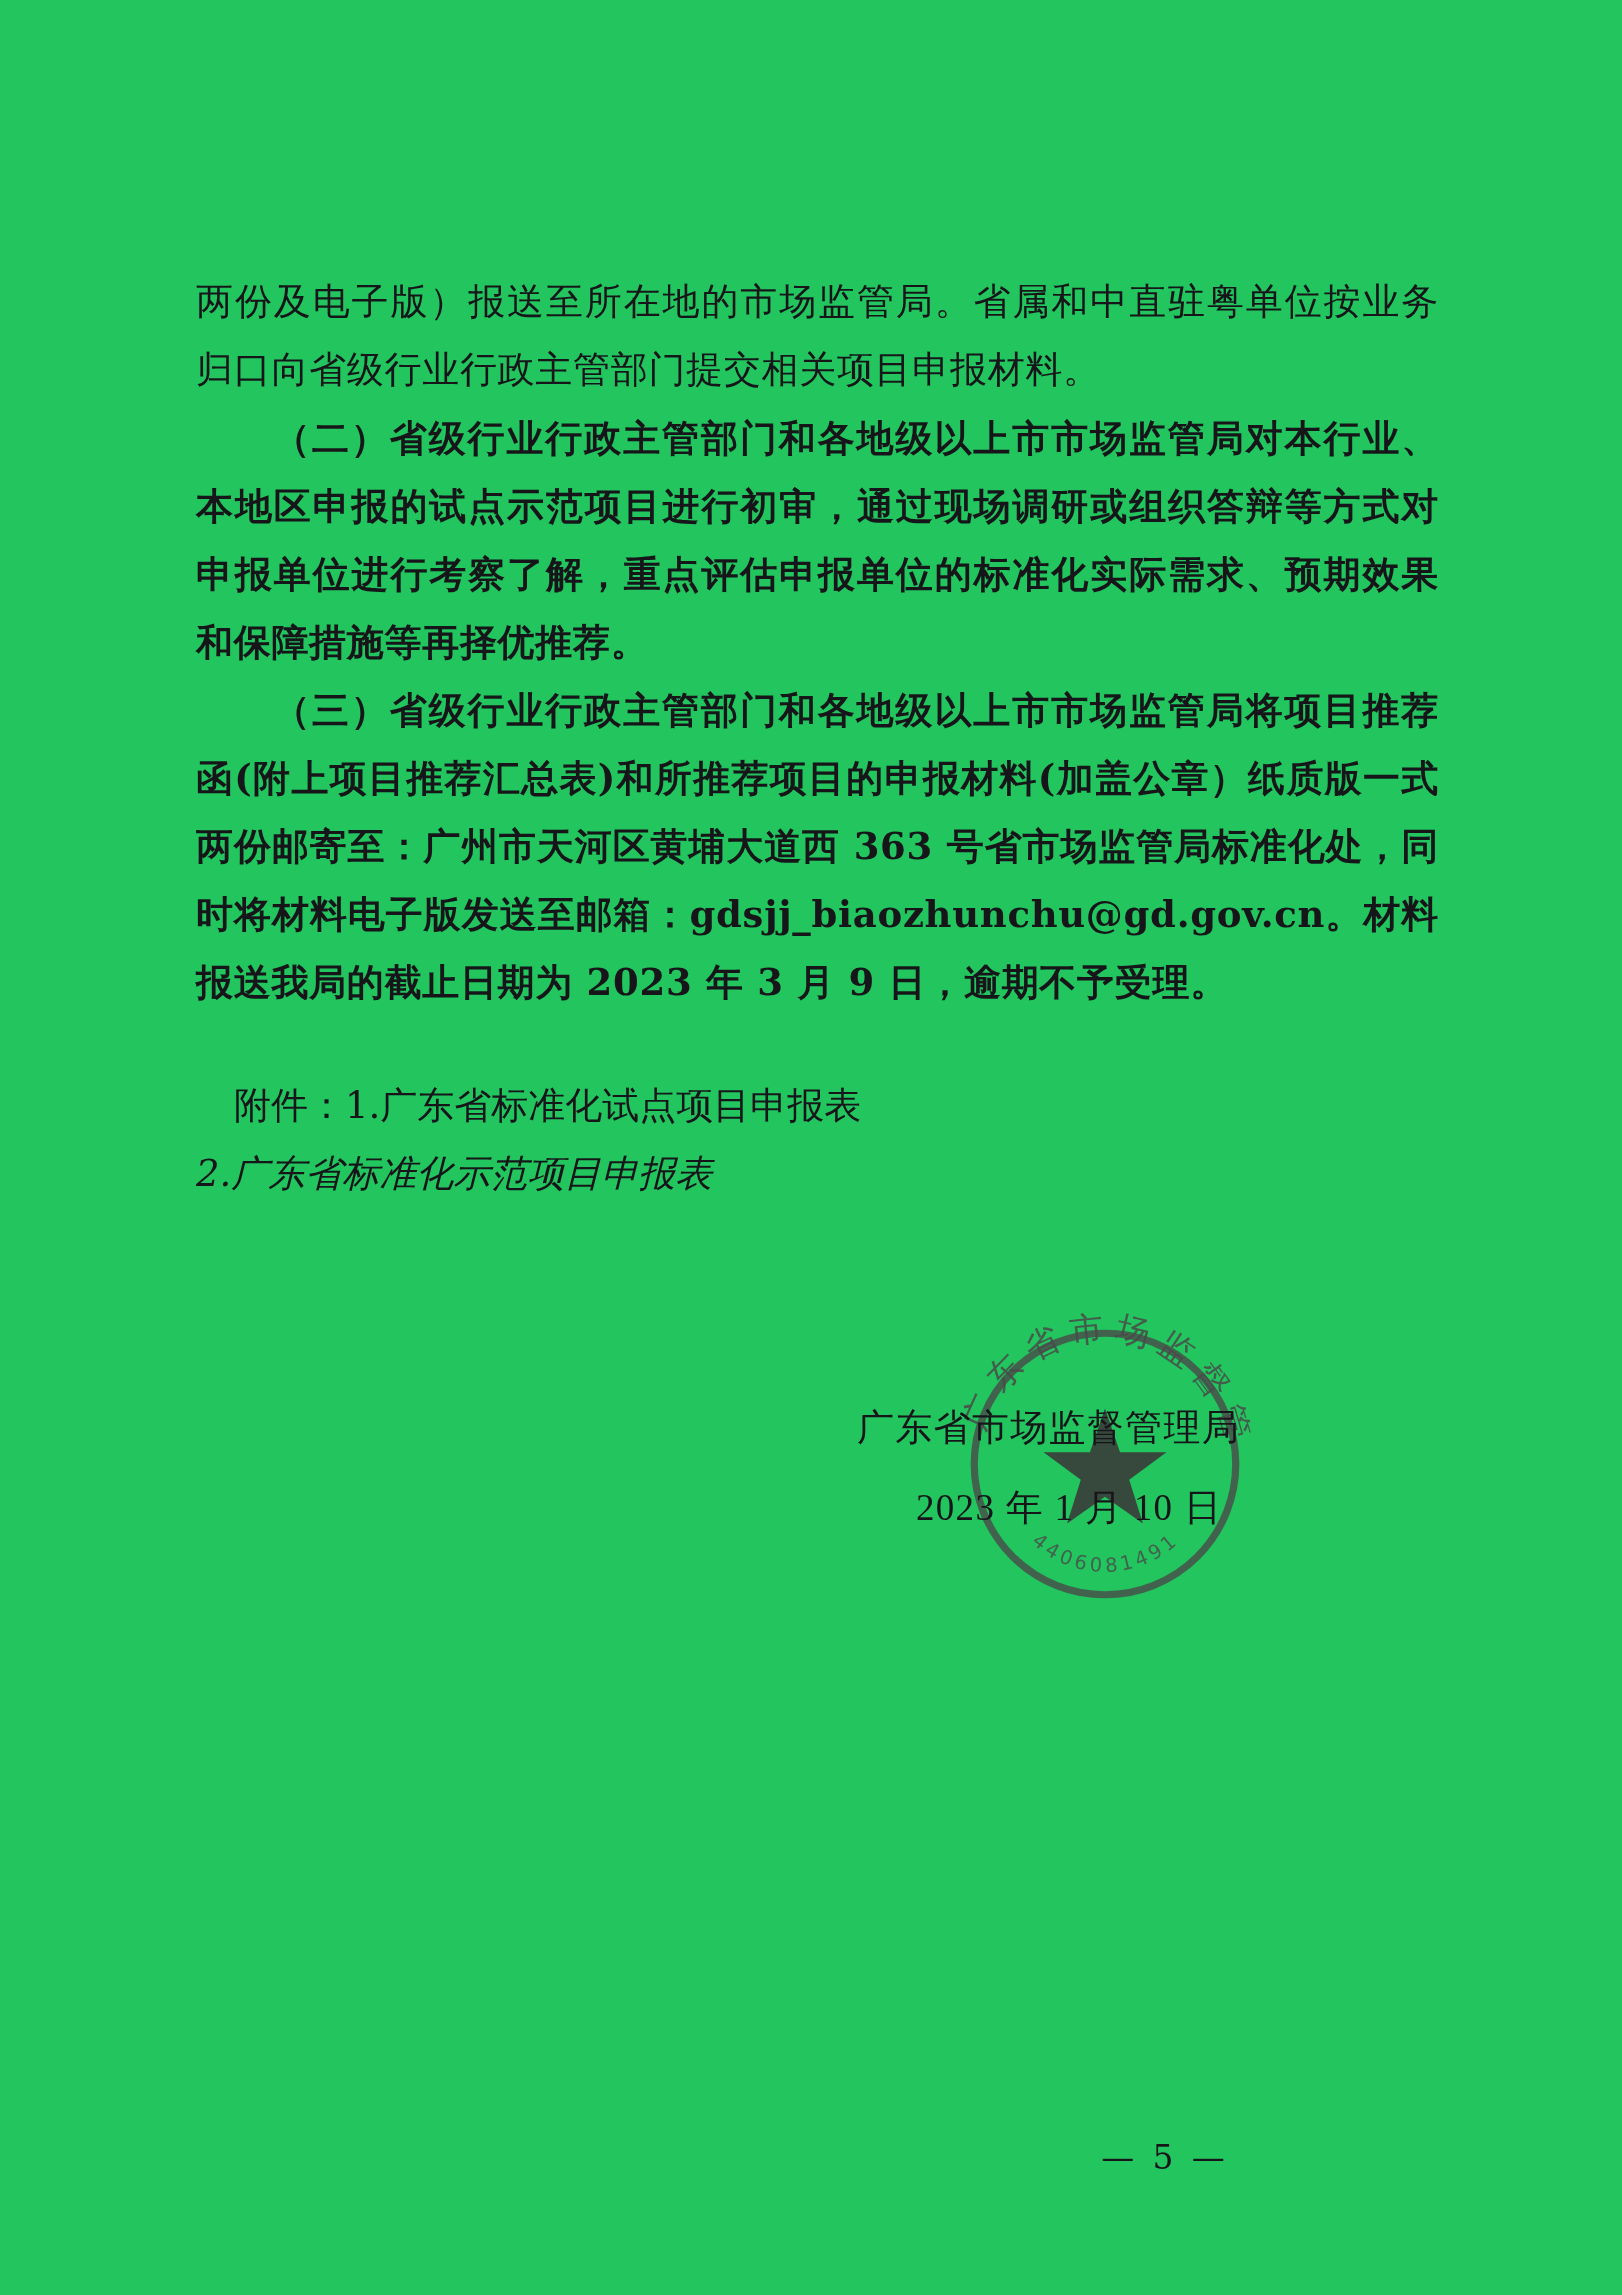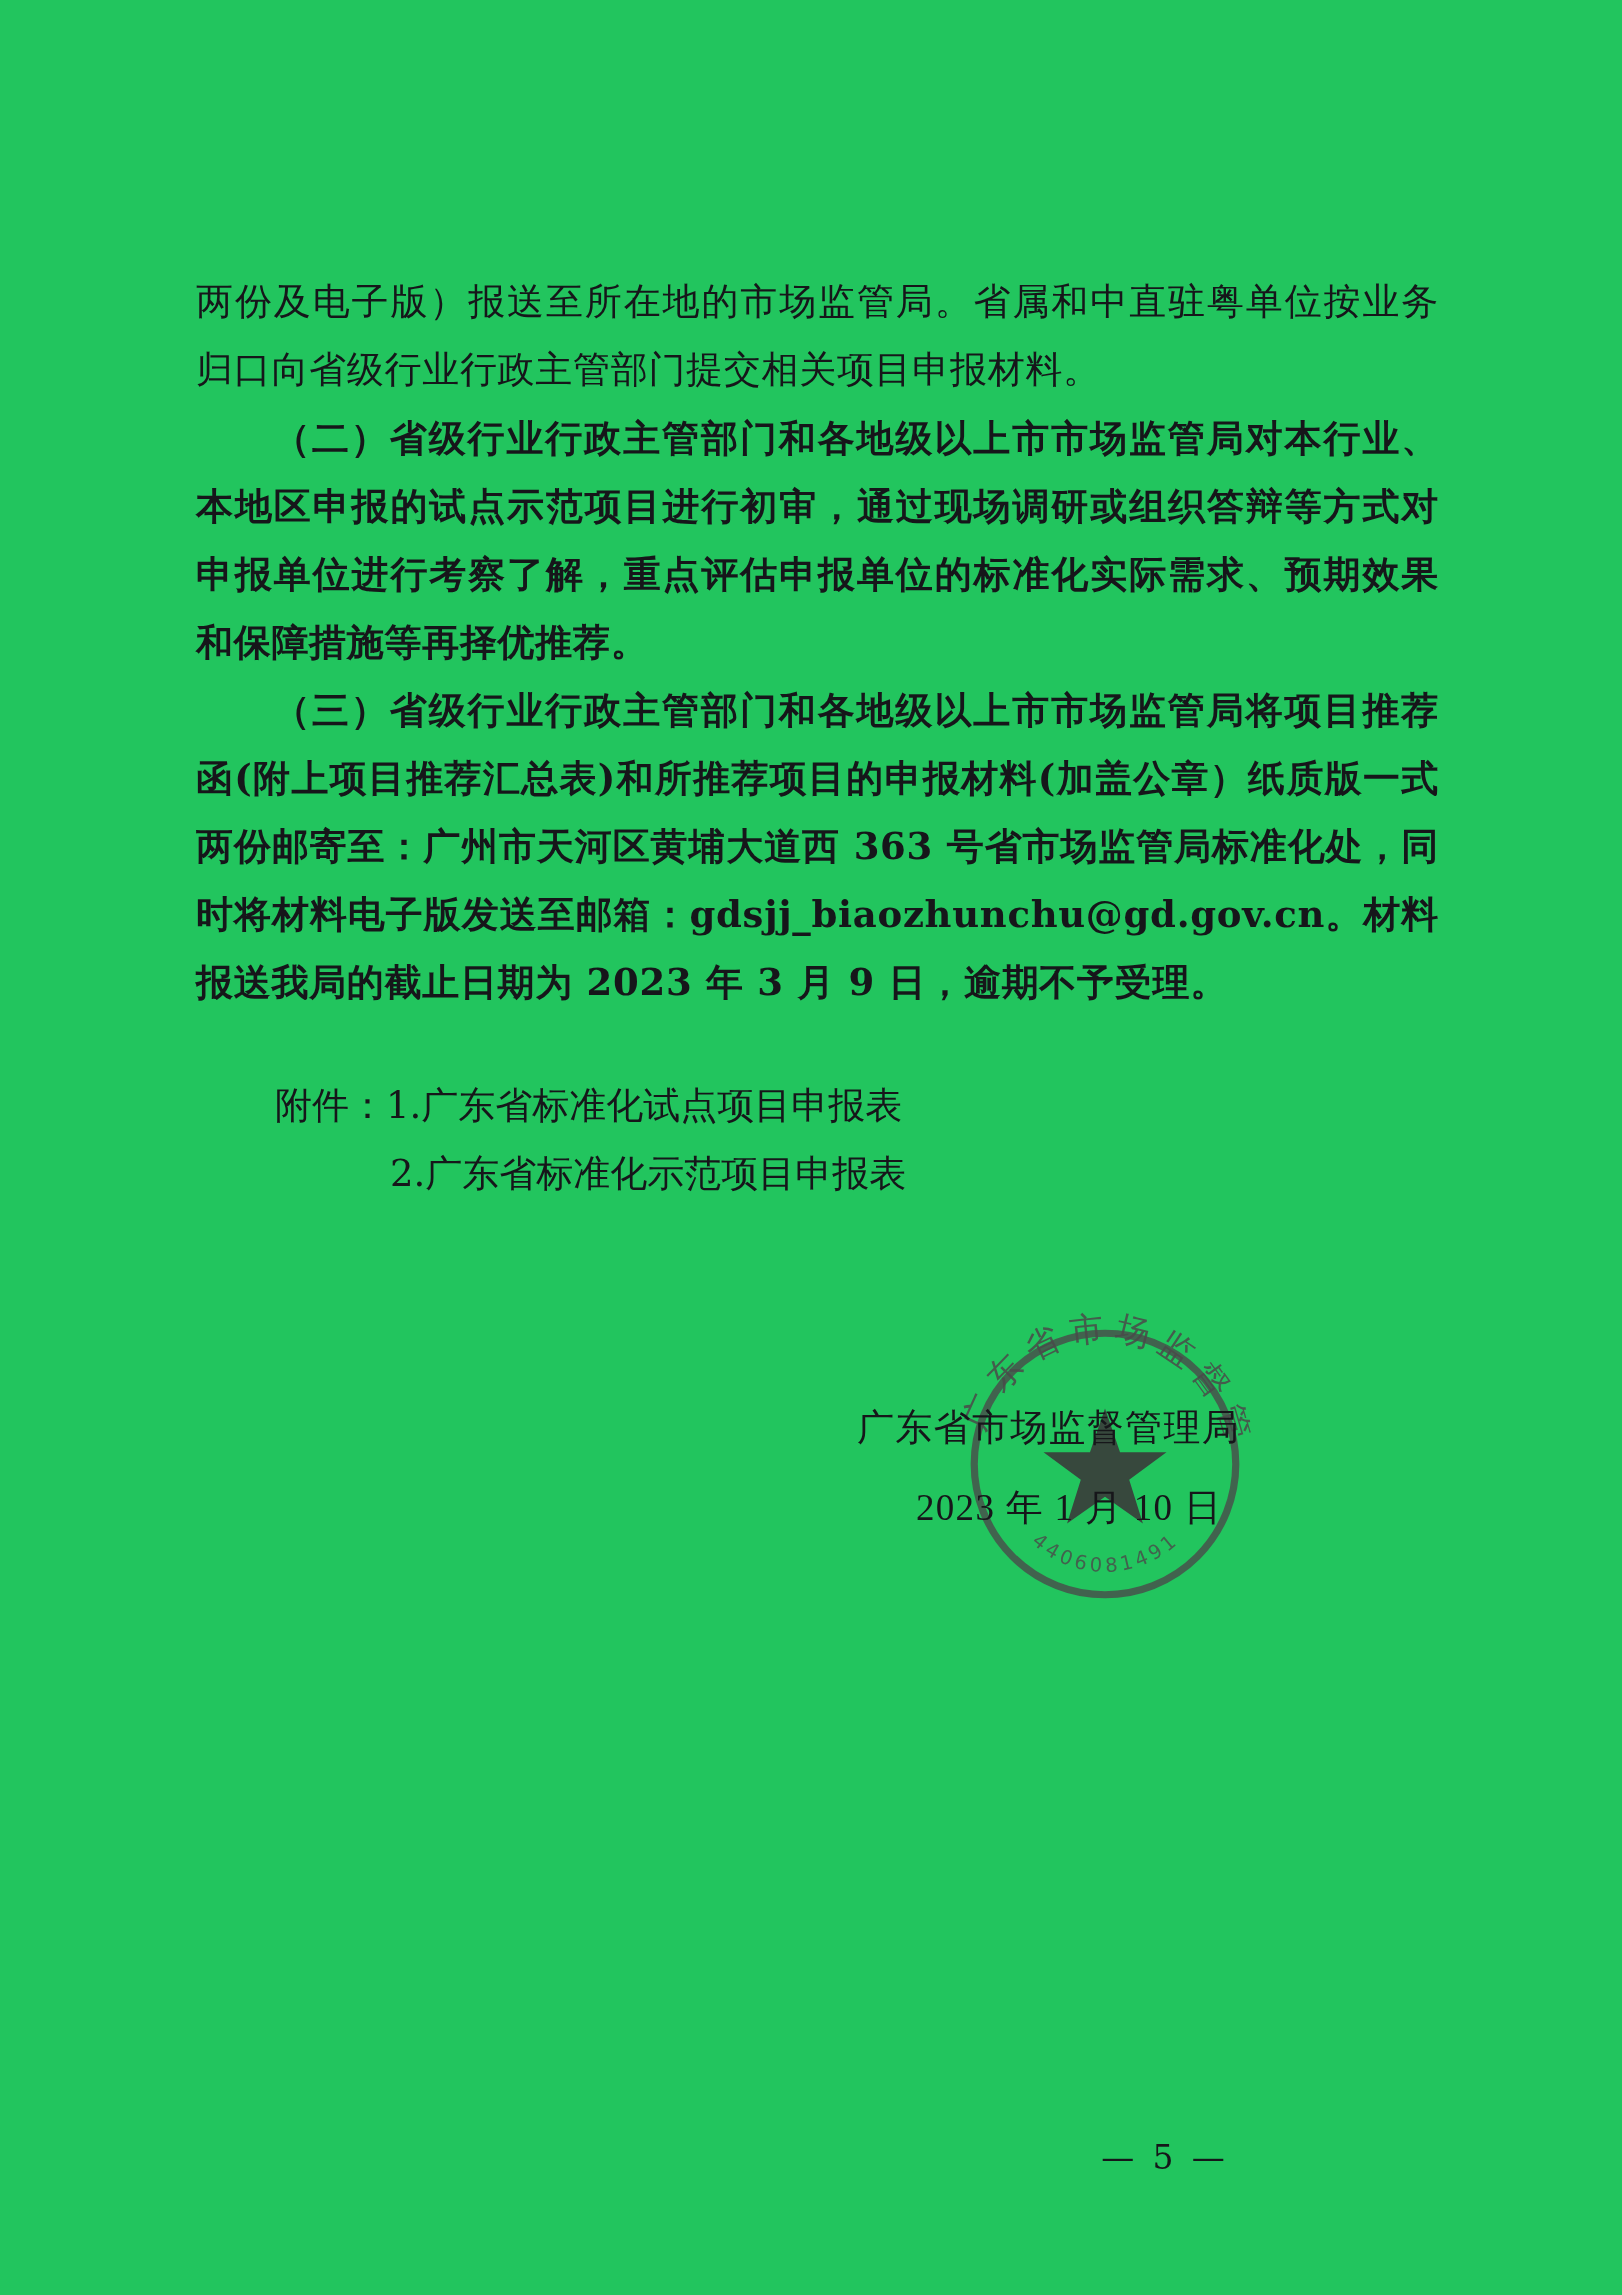--- a/index.html
+++ b/index.html
@@ -45,24 +45,24 @@
   .attachments {
     margin-top: 56px;
     font-size: 37px;
     line-height: 68px;
     color: #16161a;
   }
   .att-line {
     white-space: nowrap;
   }
   .att-first {
-    margin-left: 79px;
+    margin-left: 38px;
   }
   .att-rest {
-    margin-left: 194px;
+    font-style: italic;
   }
   .att-rest2 {
     margin-left: 194px;
   }
   .signature {
     margin-top: 79px;
     position: relative;
     height: 281px;
   }
   .sig-name {

